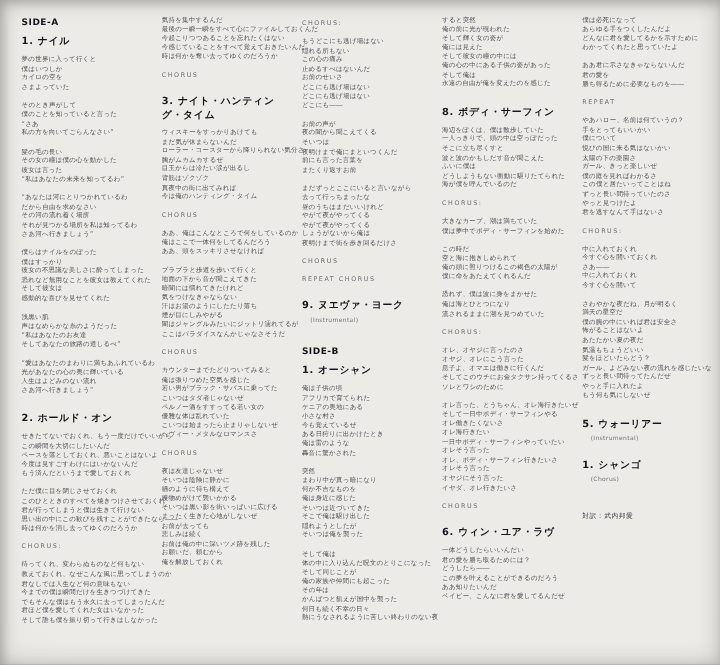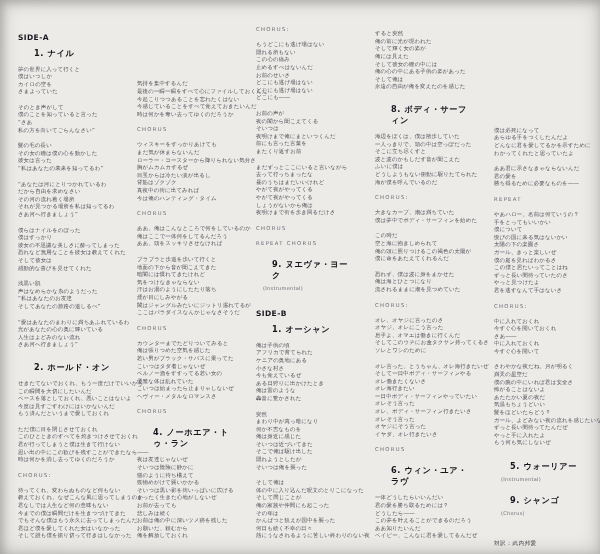--- a/index.html
+++ b/index.html
@@ -9,30 +9,30 @@
     font-family:"DejaVu Sans",sans-serif;
   }
   .paper{
     position:absolute;inset:0;
     background:
       radial-gradient(ellipse 120% 115% at 52% 48%, var(--paper,#ecebe7) 55%, #e4e3df 82%, #d2d1cd 96%, #b9b8b4 100%);
     box-shadow:inset 0 0 18px rgba(40,40,40,.28), inset 3px 3px 8px rgba(40,40,40,.18);
   }
   .cols{
     position:absolute;left:18px;top:14px;right:8px;bottom:6px;
-    display:flex;gap:21px;align-items:flex-end;
+    display:flex;gap:10px;
   }
   .col{flex:1 1 0;min-width:0;overflow:visible;}
   .side{
     font-size:7.5px;font-weight:bold;color:var(--head,#16161e);
     letter-spacing:.4px;margin:0 0 6px 0;
   }
   .track{
     font-size:8.2px;font-weight:bold;color:var(--head,#16161e);
-    letter-spacing:.6px;margin:13px 0 7px 16px;
+    letter-spacing:.6px;margin:13px 0 7px 0;
   }
   .track.first{margin-top:2px;}
   .sub{
     font-size:5px;color:#70707a;margin:-3px 0 9px 7px;letter-spacing:.3px;
   }
   .stanza{margin:0 0 8px 0;}
   .line{
     font-size:5.4px;line-height:7.6px;white-space:nowrap;
     color:var(--ink,#4e4e58);letter-spacing:.2px;
   }
@@ -125,20 +125,21 @@
       </div>
       <div class="col">
         <div class="stanza">
           <div class="line">気持を集中するんだ</div>
           <div class="line">最後の一瞬一瞬をすべて心にファイルしておくんだ</div>
           <div class="line">今起こりつつあることを忘れたくはない</div>
           <div class="line">今感じていることをすべて覚えておきたいんだ</div>
           <div class="line">時は何かを奪い去ってゆくのだろうか</div>
         </div>
         <div class="label">CHORUS</div>
+        <div class="track">3. ナイト・ハンティング・タイム</div>
         <div class="stanza">
           <div class="line">ウィスキーをすっかりあけても</div>
           <div class="line">まだ気が休まらないんだ</div>
           <div class="line">ローラー・コースターから降りられない気分さ</div>
           <div class="line">胸がムカムカするぜ</div>
           <div class="line">目玉からは冷たい涙が出るし</div>
           <div class="line">背筋はゾクゾク</div>
           <div class="line">真夜中の街に出てみれば</div>
           <div class="line">今は俺のハンティング・タイム</div>
         </div>
@@ -163,21 +164,20 @@
           <div class="line">カウンターまでたどりついてみると</div>
           <div class="line">俺は張りつめた空気を感じた</div>
           <div class="line">若い男がブラック・サバスに乗ってた</div>
           <div class="line">こいつはタダ者じゃないぜ</div>
           <div class="line">ペルノー酒をすすってる若い女の</div>
           <div class="line">優雅な体は乱れていた</div>
           <div class="line">こいつは始まったら止まりゃしないぜ</div>
           <div class="line">ヘヴィー・メタルなロマンスさ</div>
         </div>
         <div class="label">CHORUS</div>
-        <div class="track">4. ノーホエア・トゥ・ラン</div>
         <div class="stanza">
           <div class="line">夜は友達じゃないぜ</div>
           <div class="line">そいつは陰険に静かに</div>
           <div class="line">猫のように待ち構えて</div>
           <div class="line">獲物めがけて襲いかかる</div>
           <div class="line">そいつは黒い影を街いっぱいに広げる</div>
           <div class="line">まったく生きた心地がしないぜ</div>
           <div class="line">お前が去っても</div>
           <div class="line">悲しみは続く</div>
           <div class="line">お前は俺の中に深いツメ跡を残した</div>
@@ -361,18 +361,18 @@
           <div class="line">あたたかい夏の夜だ</div>
           <div class="line">気温もちょうどいい</div>
           <div class="line">髪をほどいたらどう？</div>
           <div class="line">ガール、よどみない夜の流れを感じたいな</div>
           <div class="line">ずっと長い間待ってたんだぜ</div>
           <div class="line">やっと手に入れたよ</div>
           <div class="line">もう何も気にしないぜ</div>
         </div>
         <div class="track" style="margin-top: 14px;">5. ウォーリアー</div>
         <div class="sub">(Instrumental)</div>
-        <div class="track">9. シャンゴ</div>
+        <div class="track">1. シャンゴ</div>
         <div class="sub">(Chorus)</div>
         <div class="credit">対訳：武内邦愛</div>
       </div>
     </div>
 </div>
 
 </body></html>

